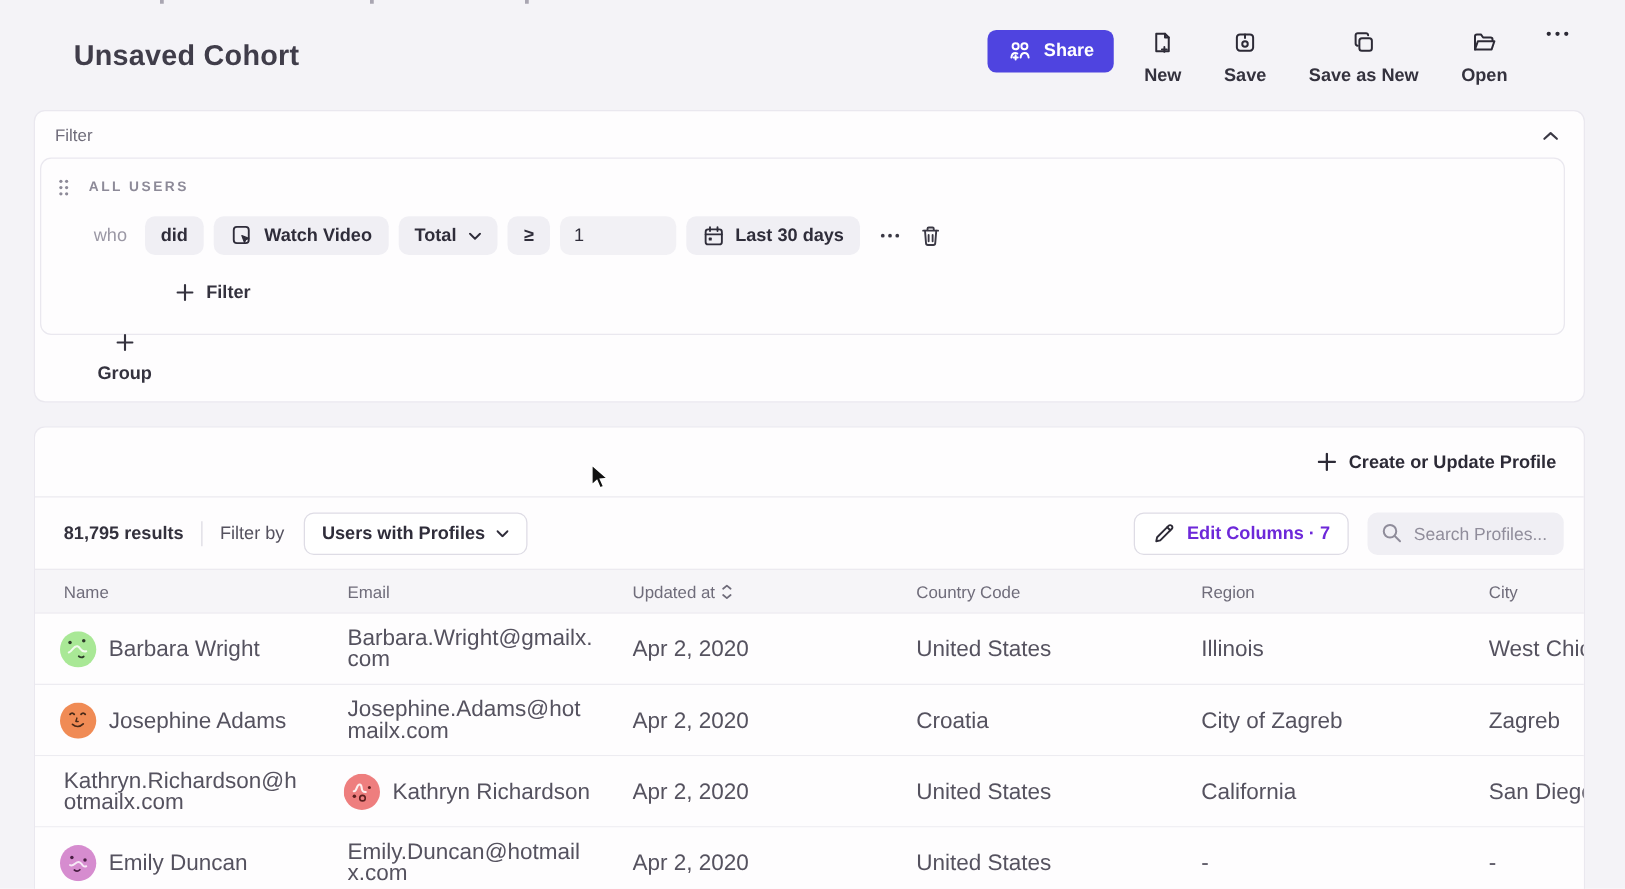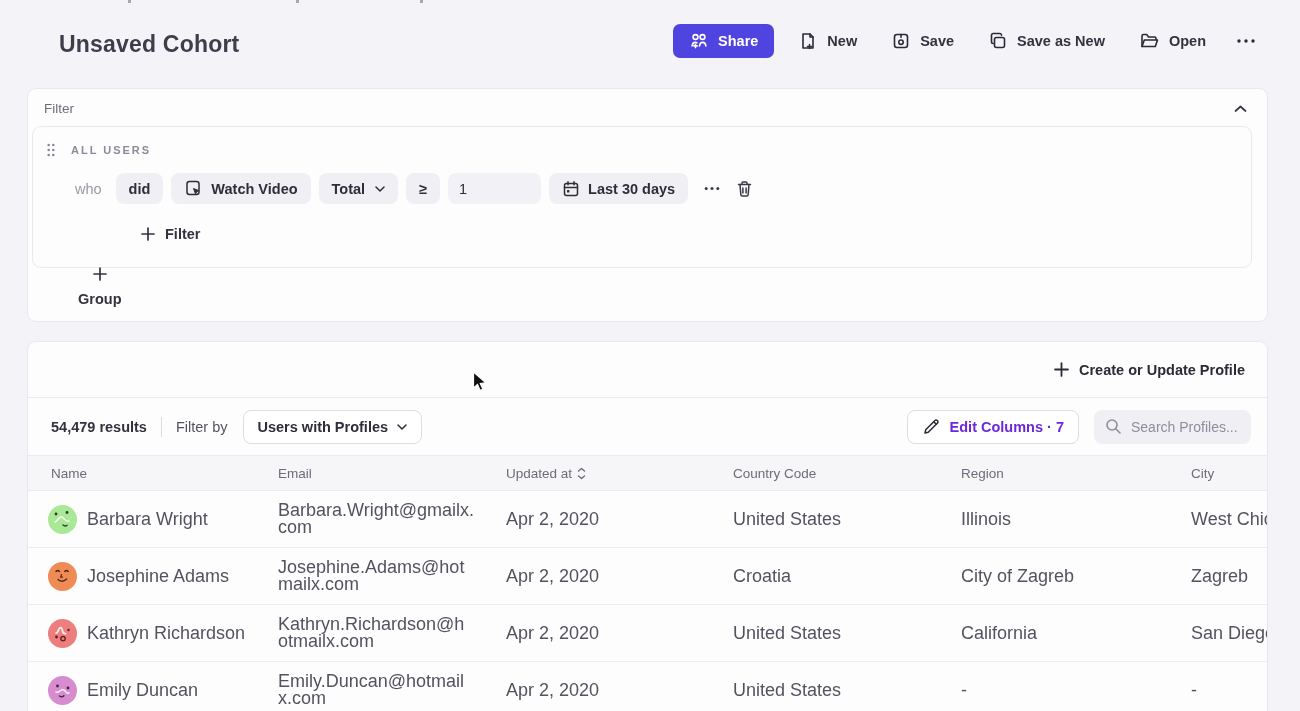--- a/index.html
+++ b/index.html
@@ -21,21 +21,21 @@
   .page-title { font-size:23px; font-weight:700; color:#403d4a; letter-spacing:.2px; }
   .header-actions { display:flex; align-items:center; gap:14px; }
   .btn-primary {
     display:flex; align-items:center; gap:9px; background:#4f44e0; color:#fff;
     border:none; border-radius:7px; height:34px; padding:0 16px; font-size:14.5px; font-weight:600;
     font-family:inherit; cursor:pointer;
   }
   .btn-ghost {
     display:flex; align-items:center; gap:9px; background:transparent; color:#34323e;
     border:none; height:34px; padding:0 10px; font-size:14.5px; font-weight:600;
-    font-family:inherit; cursor:pointer;
+    font-family:inherit; cursor:pointer;flex-direction:column;
   }
   .btn-icon-only { padding:0 6px; }
 
   
   .card { position:absolute; left:27px; width:1241px; background:#fefdfe; border:1px solid #eae8ef; border-radius:9px; }
   .filter-card { top:88px; height:234px; }
   .results-card { top:341px; height:380px; border-bottom:none; border-bottom-left-radius:0; border-bottom-right-radius:0; }
 
   
   .filter-head { display:flex; align-items:center; justify-content:space-between; padding:12px 18px 0 16px; }
@@ -294,21 +294,21 @@
       <span>
         <svg width="15" height="15" viewBox="0 0 14 14" fill="none" stroke="#2c2a36" stroke-width="1.7" stroke-linecap="round">
             <path d="M7 1v12M1 7h12"></path>
           </svg>
       </span>
       <span>Create or Update Profile</span>
     </button>
   </div>
 
   <div class="toolbar">
-    <span class="results-count">54,479 results</span>
+    <span class="results-count">81,795 results</span>
     <span class="vdivider"></span>
     <span class="filter-by-label">Filter by</span>
 
     <button class="select-btn">
       <span>Users with Profiles</span>
       <span>
         <svg width="10" height="6" viewBox="0 0 10 6" fill="none" stroke="#2f2d3a" stroke-width="1.5" stroke-linecap="round" stroke-linejoin="round">
             <path d="M1 1l4 4 4-4"></path>
           </svg>
       </span>
@@ -395,32 +395,32 @@
       <span class="name-text">Josephine Adams</span>
     </div>
     <div class="td td-email">Josephine.Adams@hotmailx.com</div>
     <div class="td">Apr 2, 2020</div>
     <div class="td">Croatia</div>
     <div class="td">City of Zagreb</div>
     <div class="td">Zagreb</div>
   </div>
 
   <div class="tgrid trow">
+    <div class="td td-email">Kathryn.Richardson@hotmailx.com</div>
     <div class="td name-cell">
       <span class="avatar" style="background-color: rgb(238, 126, 126);">
         <svg viewBox="0 0 29 29" fill="none">
             <path d="M8 14c2.8.6 2-6 5-5.4 2.6.5-.4 6.4 4.6 6" stroke="#fdeeee" stroke-width="1.7" stroke-linecap="round"></path>
             <circle cx="8.5" cy="18" r="1.4" fill="#5c1f1f"></circle>
             <circle cx="15" cy="19.5" r="2.2" stroke="#5c1f1f" stroke-width="1.3"></circle>
             <circle cx="20.5" cy="11" r="1.2" fill="#5c1f1f"></circle>
           </svg>
       </span>
       <span class="name-text">Kathryn Richardson</span>
     </div>
-    <div class="td td-email">Kathryn.Richardson@hotmailx.com</div>
     <div class="td">Apr 2, 2020</div>
     <div class="td">United States</div>
     <div class="td">California</div>
     <div class="td">San Diego</div>
   </div>
 
   <div class="tgrid trow">
     <div class="td name-cell">
       <span class="avatar" style="background-color: rgb(214, 140, 207);">
         <svg viewBox="0 0 29 29" fill="none">

